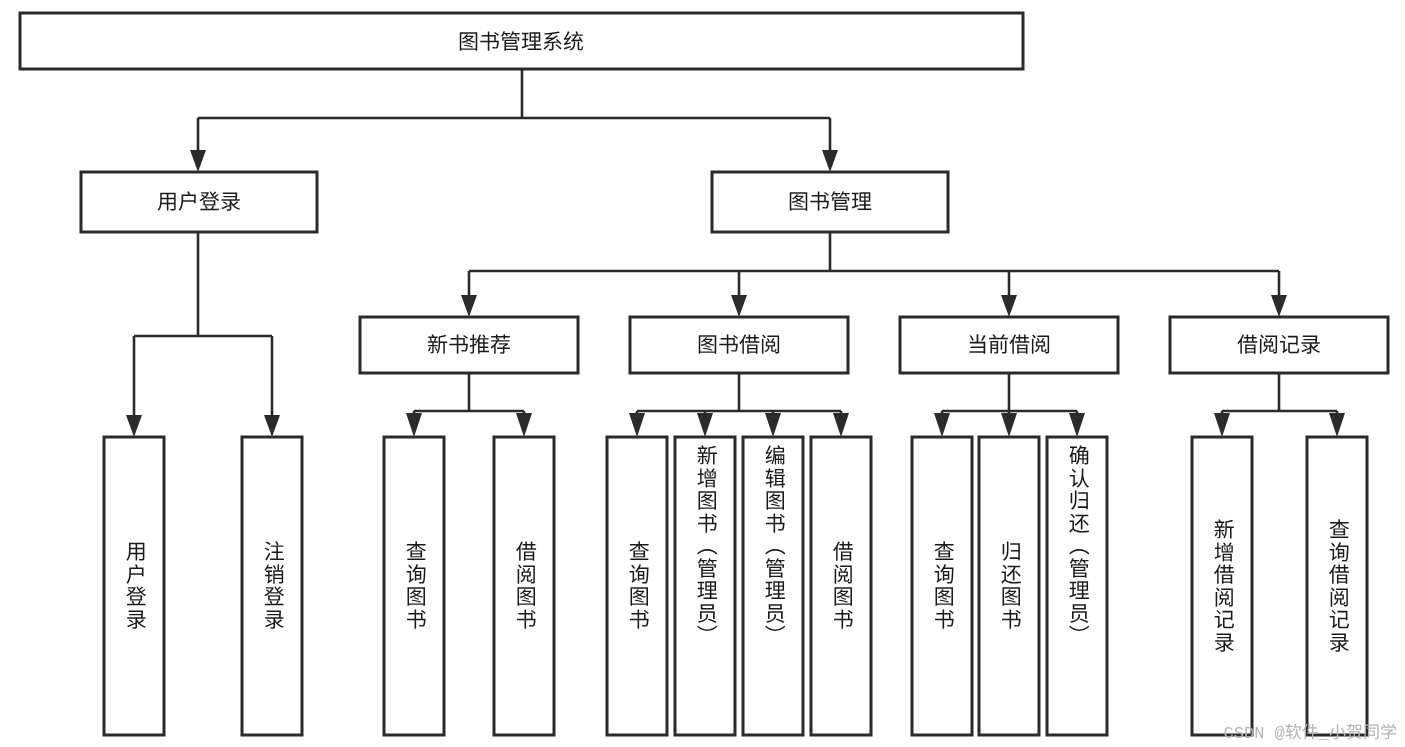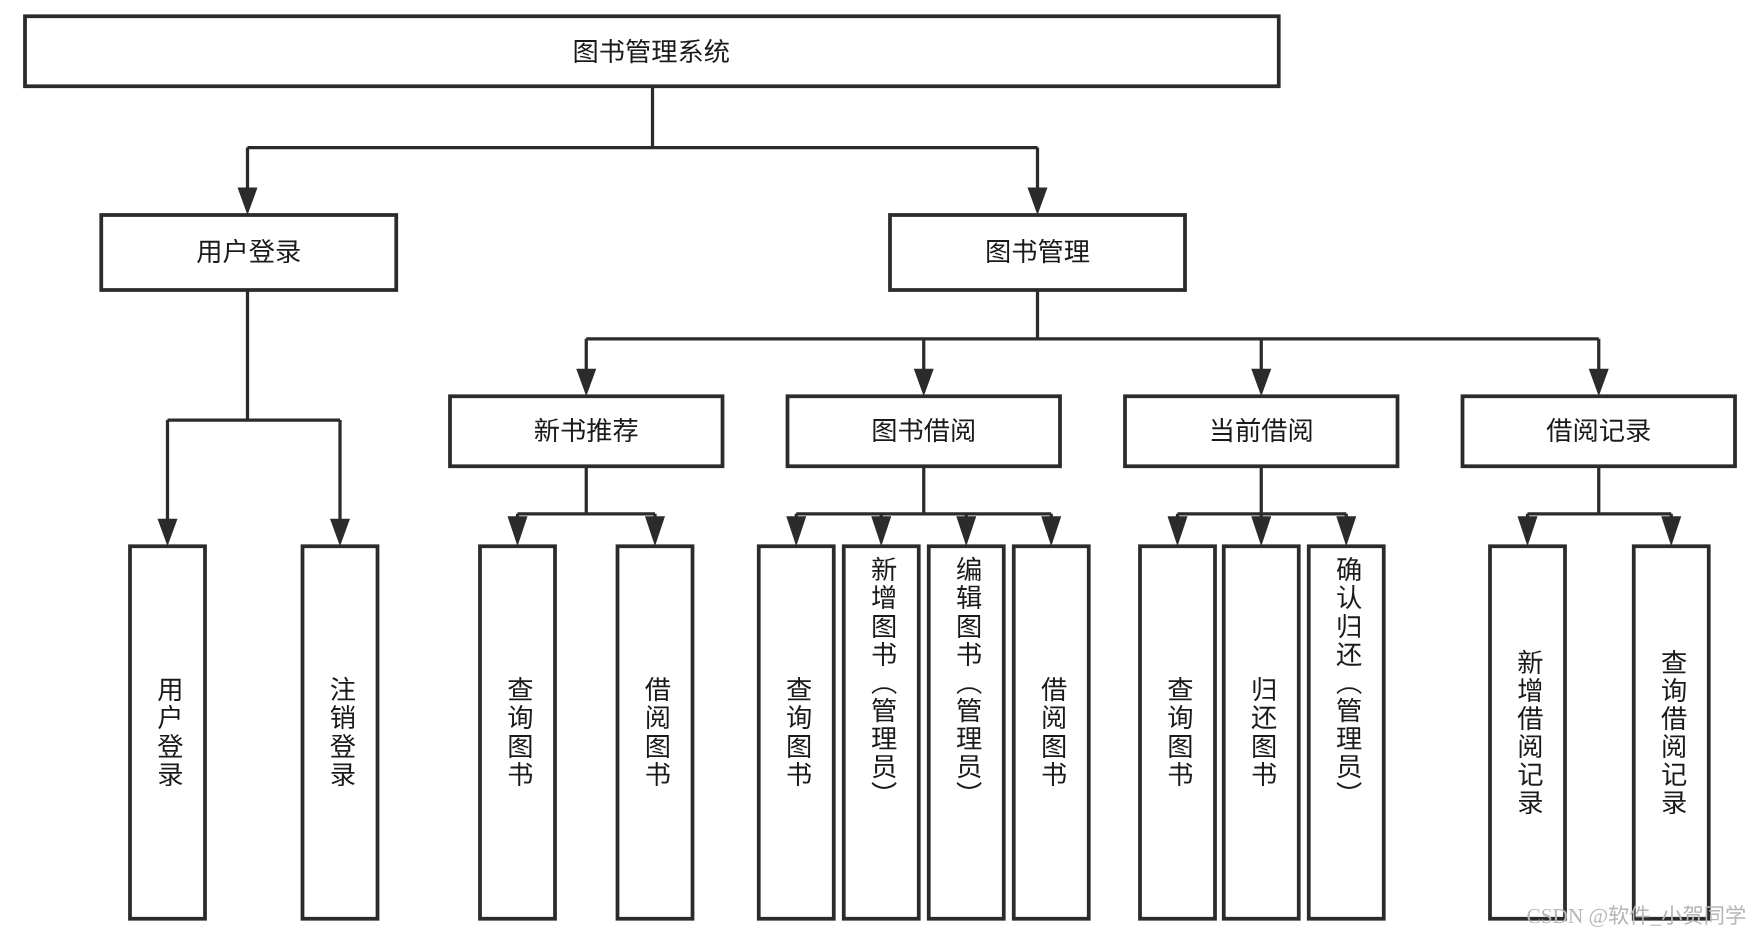--- a/index.html
+++ b/index.html
@@ -62,21 +62,21 @@
     font-size: 21px;
     line-height: 1.08;
     color: #1a1a1a;
     letter-spacing: 1.5px;
     white-space: nowrap;
   }
   .watermark {
     position: absolute;
     right: 8px;
     bottom: 4px;
-    font-family: Liberation Serif, serif;
+    font-family: Liberation Mono, monospace;
     font-size: 17px;
     color: #b6b6b6;
     white-space: nowrap;
     pointer-events: none;
   }
 </style>
 </head>
 <body>
 
 <div id="diagram-root">

